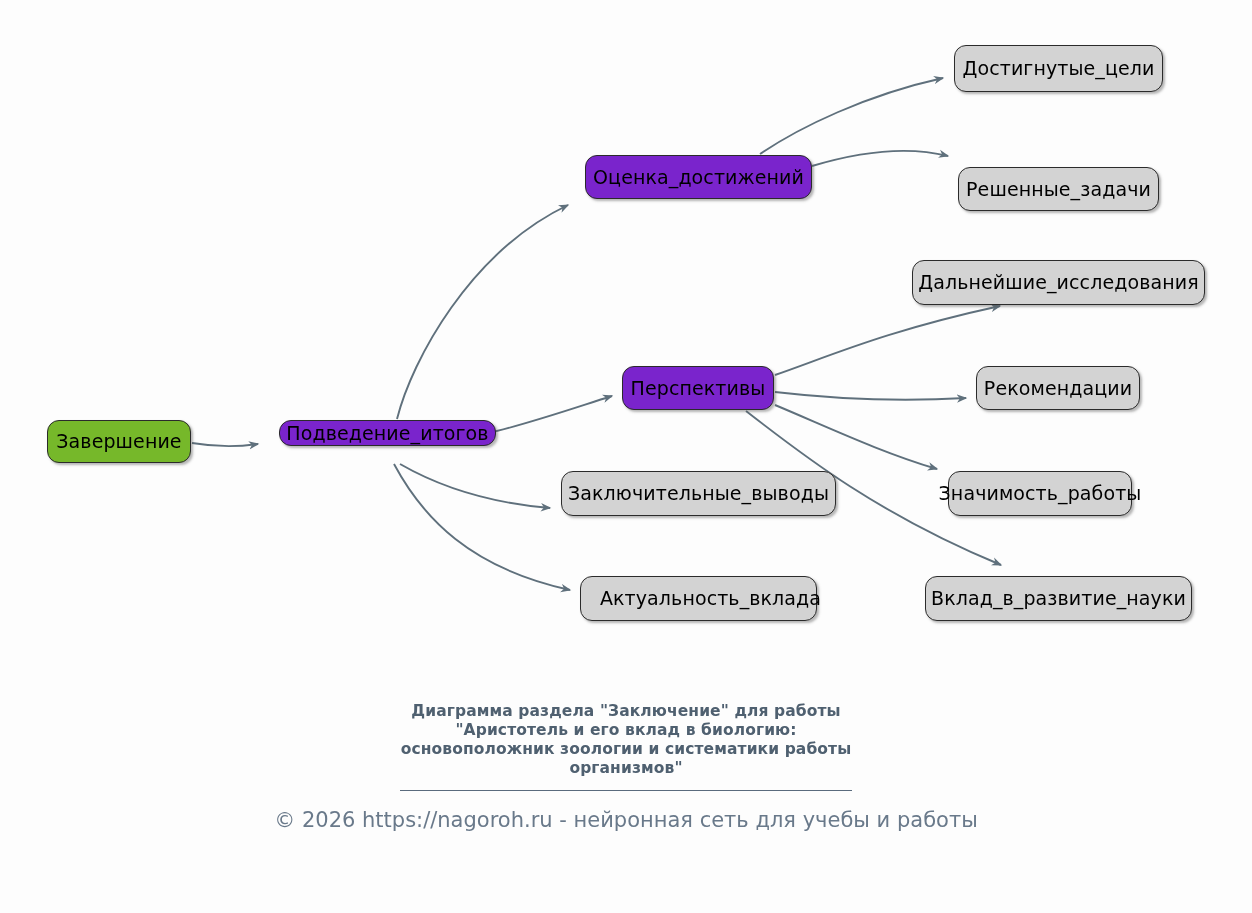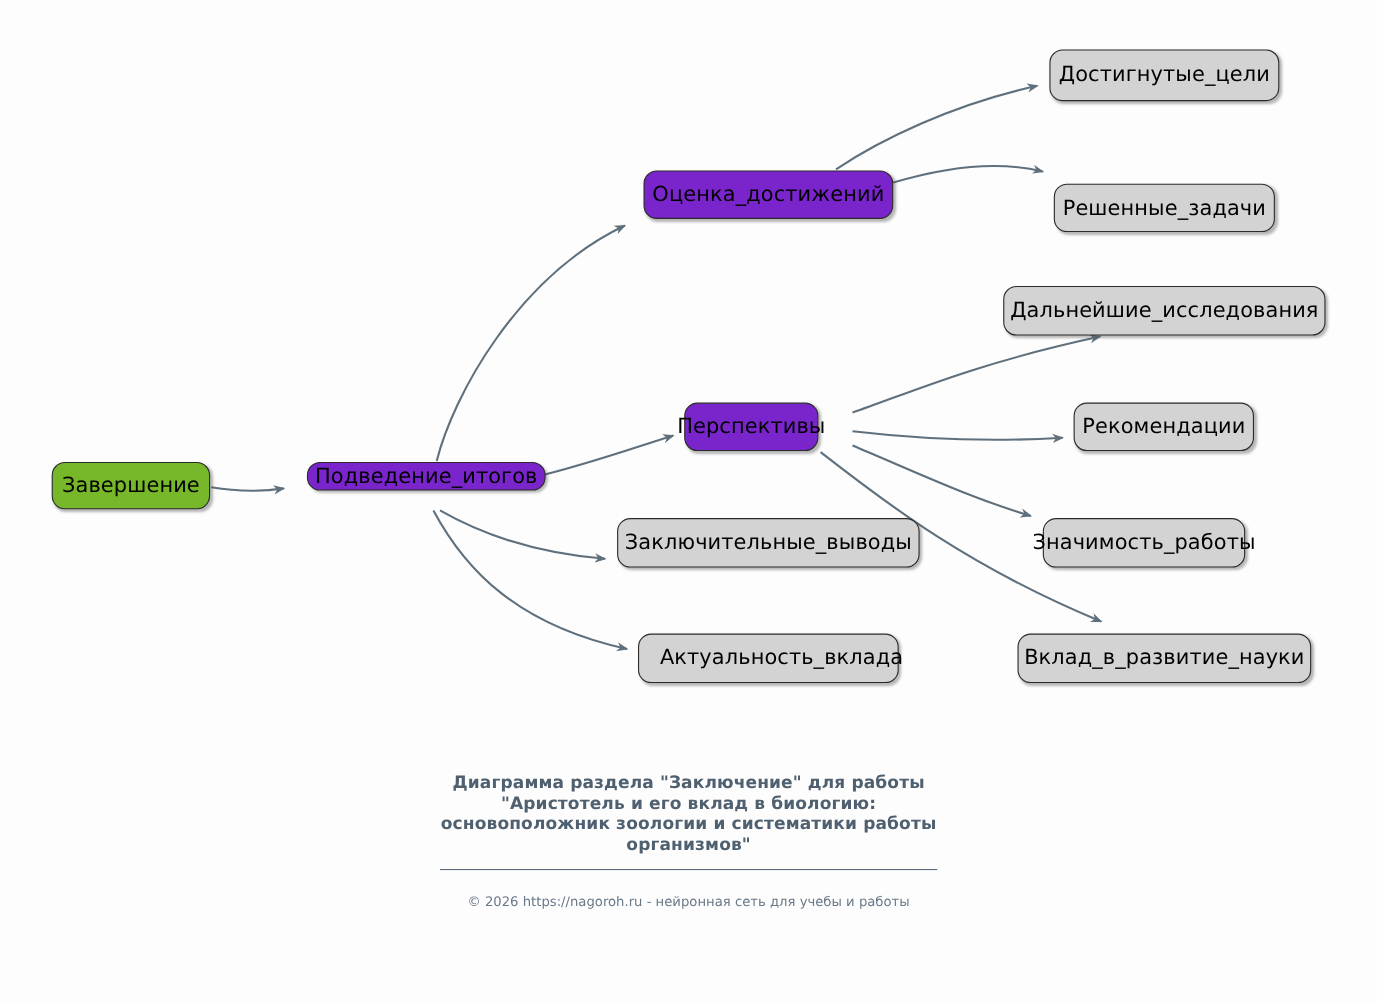--- a/index.html
+++ b/index.html
@@ -59,21 +59,21 @@
   }
   .cap-rule {
     margin: 12px auto 0 auto;
     width: 452px;
     height: 0;
     border-top: 1.5px solid #5a6b7d;
   }
   .cap-foot {
     margin-top: 19px;
     color: #69798a;
-    font-size: 12px;
+    font-size: 21px;
     line-height: 21px;
   }
 </style>
 </head>
 <body>
 
 <div id="canvas">
 
   <svg id="edge-layer" viewBox="0 0 1252 913" xmlns="http://www.w3.org/2000/svg">
     <defs>
@@ -101,21 +101,21 @@
   </div>
 
   <div class="node main" style="left:279px;top:420px;width:217px;height:26px;">
     <span>Подведение_итогов</span>
   </div>
 
   <div class="node main" style="left:585px;top:155px;width:227px;height:44px;">
     <span>Оценка_достижений</span>
   </div>
 
-  <div class="node main" style="left:622px;top:366px;width:122px;height:44px;">
+  <div class="node main" style="left:622px;top:366px;width:152px;height:44px;">
     <span>Перспективы</span>
   </div>
 
   <div class="node leaf" style="left:954px;top:45px;width:209px;height:47px;">
     <span>Достигнутые_цели</span>
   </div>
 
   <div class="node leaf" style="left:958px;top:155px;width:201px;height:44px;margin-top:12px;">
     <span>Решенные_задачи</span>
   </div>

